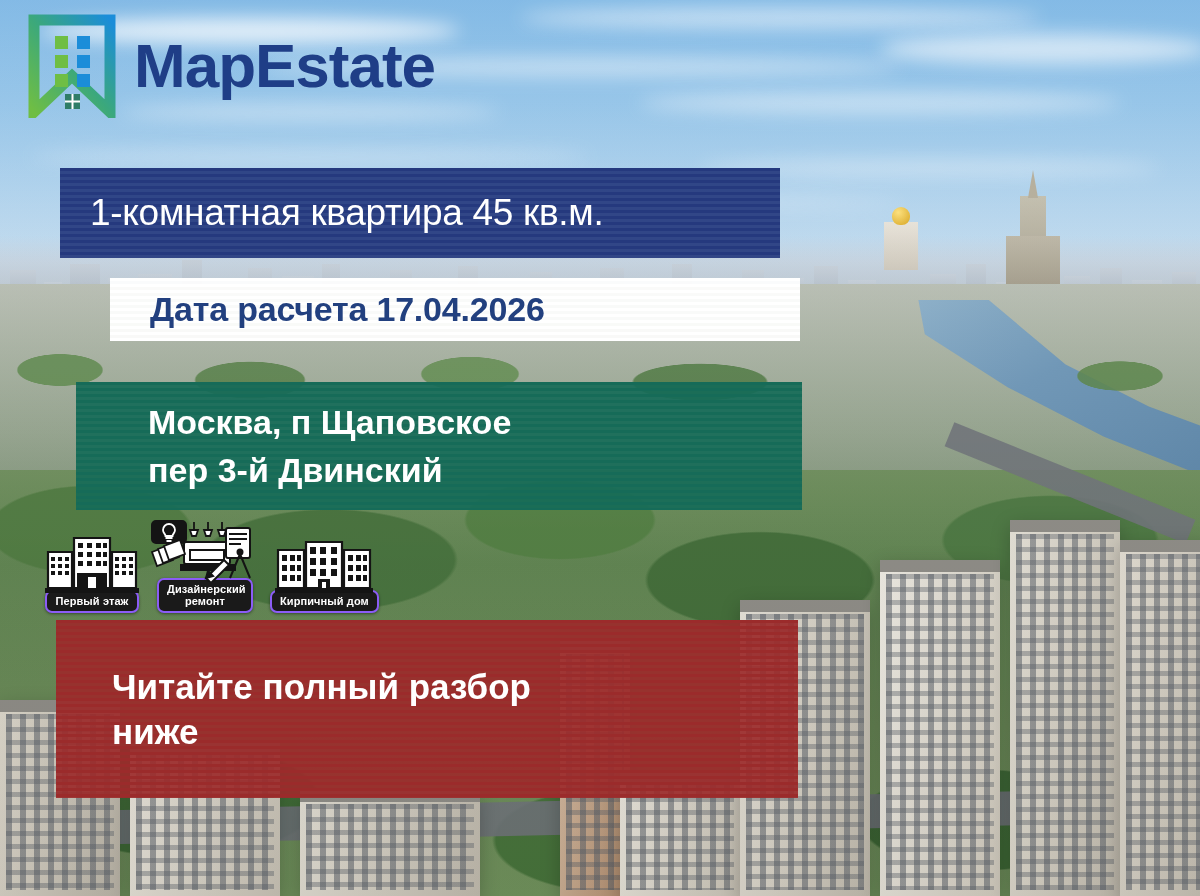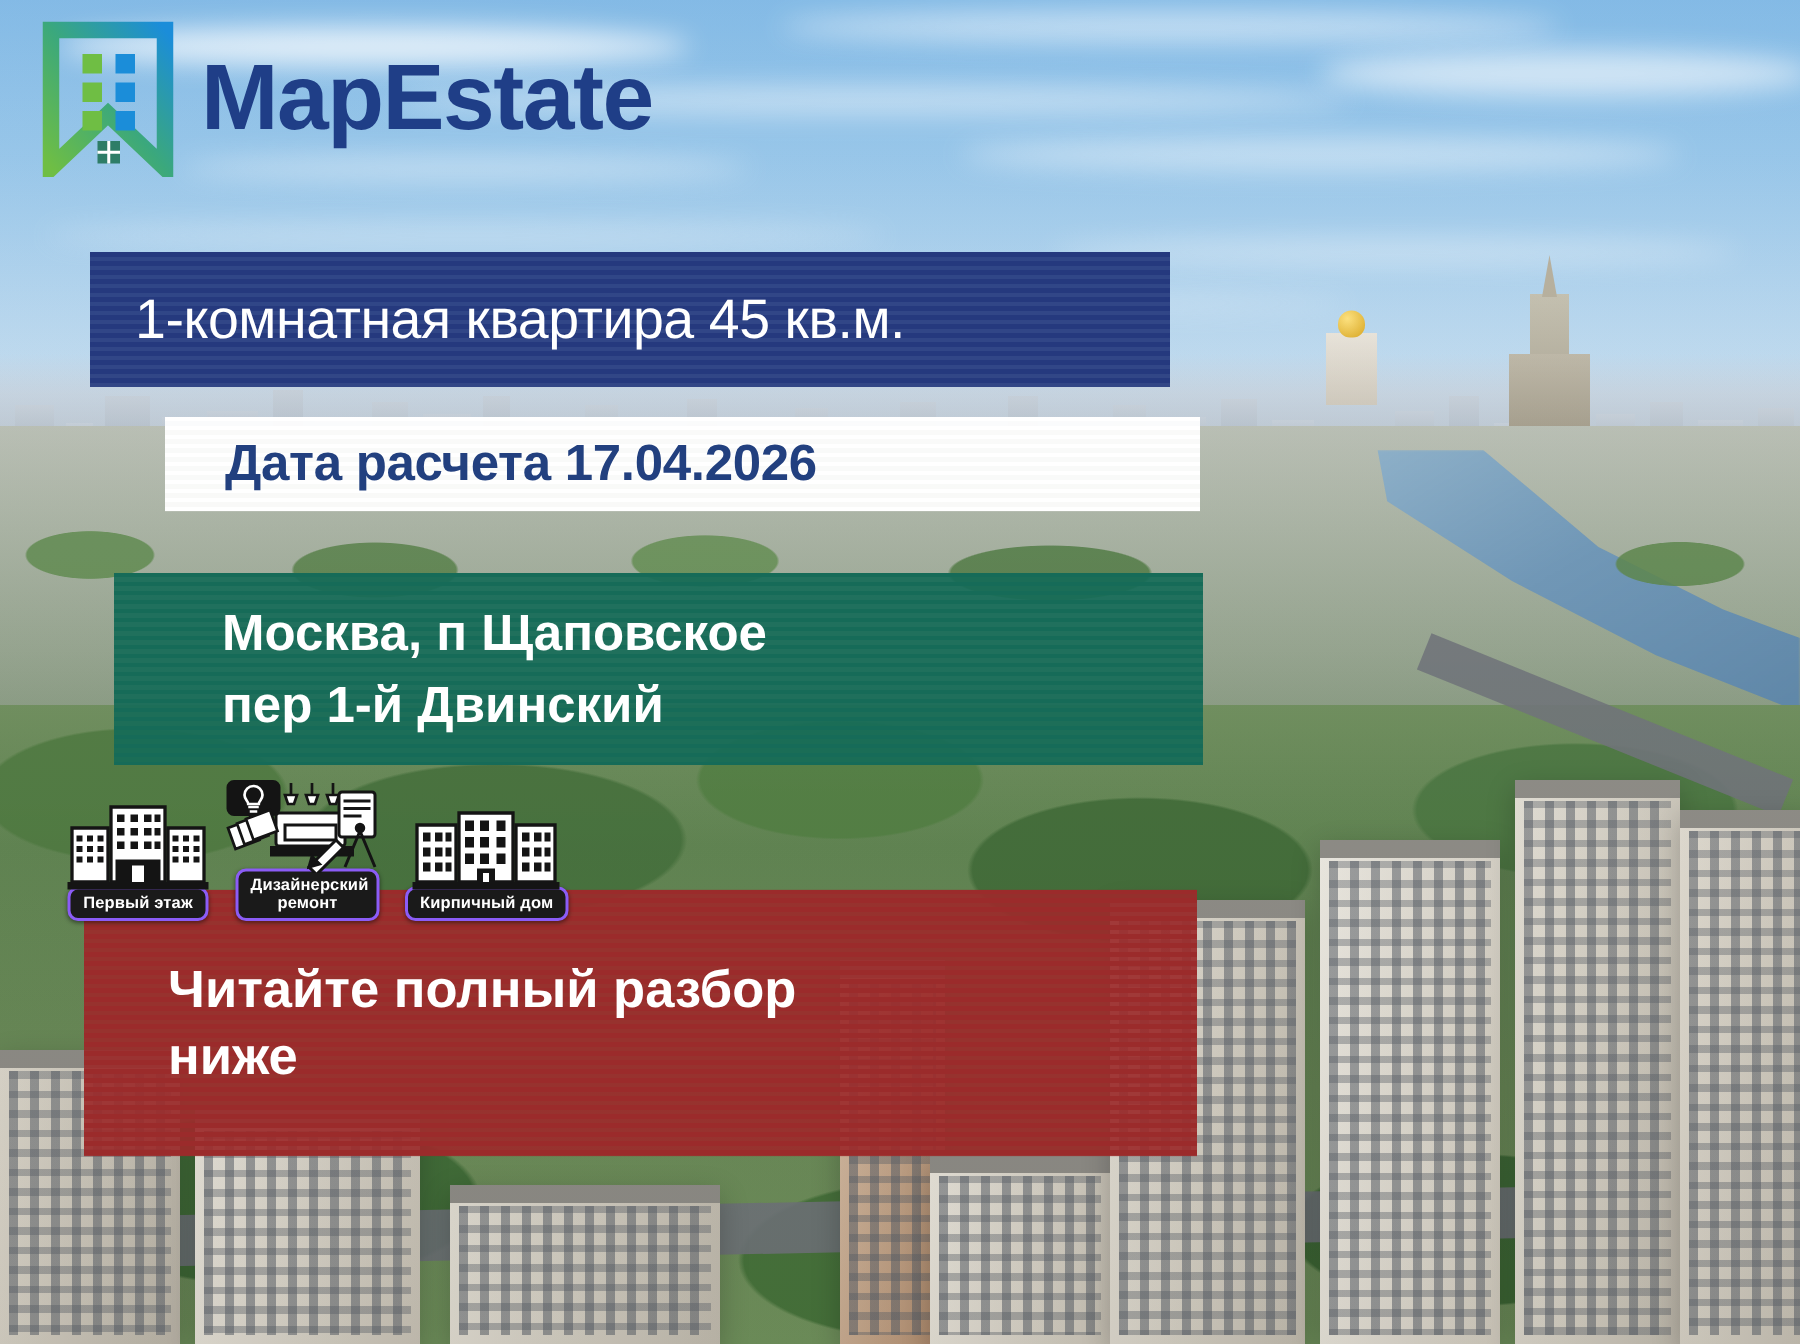--- a/index.html
+++ b/index.html
@@ -249,21 +249,21 @@
   }
   .banner-address .paint{ background:#166B58; }
   .banner-address .txt{
     padding-left:72px;
     color:#ffffff; font-size:34px; font-weight:700; line-height:1.42;
     white-space:nowrap;
   }
 
   
   .banner-cta{
-    left:56px; top:593px; width:742px; height:178px;
+    left:56px; top:620px; width:742px; height:178px;
     justify-content:center;
   }
   .banner-cta .paint{ background:#9B2B2B; }
   .banner-cta .txt{
     padding-left:56px; padding-right:14px;
     color:#ffffff; font-size:35px; font-weight:700; line-height:1.30;
   }
 
   
   .badges{
@@ -435,21 +435,21 @@
 
   <div class="banner banner-date" data-interactable="false">
     <div class="paint" data-interactable="false"></div>
     <div class="txt" data-interactable="false">Дата расчета 17.04.2026</div>
   </div>
 
   <div class="banner banner-address" data-interactable="false">
     <div class="paint" data-interactable="false"></div>
     <div class="txt" data-interactable="false">
       <div data-interactable="false">Москва, п Щаповское</div>
-      <div data-interactable="false">пер 1-й Двинский</div>
+      <div data-interactable="false">пер 3-й Двинский</div>
     </div>
   </div>
 
   <div class="badges" data-interactable="false">
 
     <div class="badge" data-interactable="true">
       <div class="art" data-interactable="false">
         <svg class="art-first" viewBox="0 0 96 62" aria-hidden="true">
           <g stroke="#141414" stroke-width="2.2" fill="#ffffff">
 

